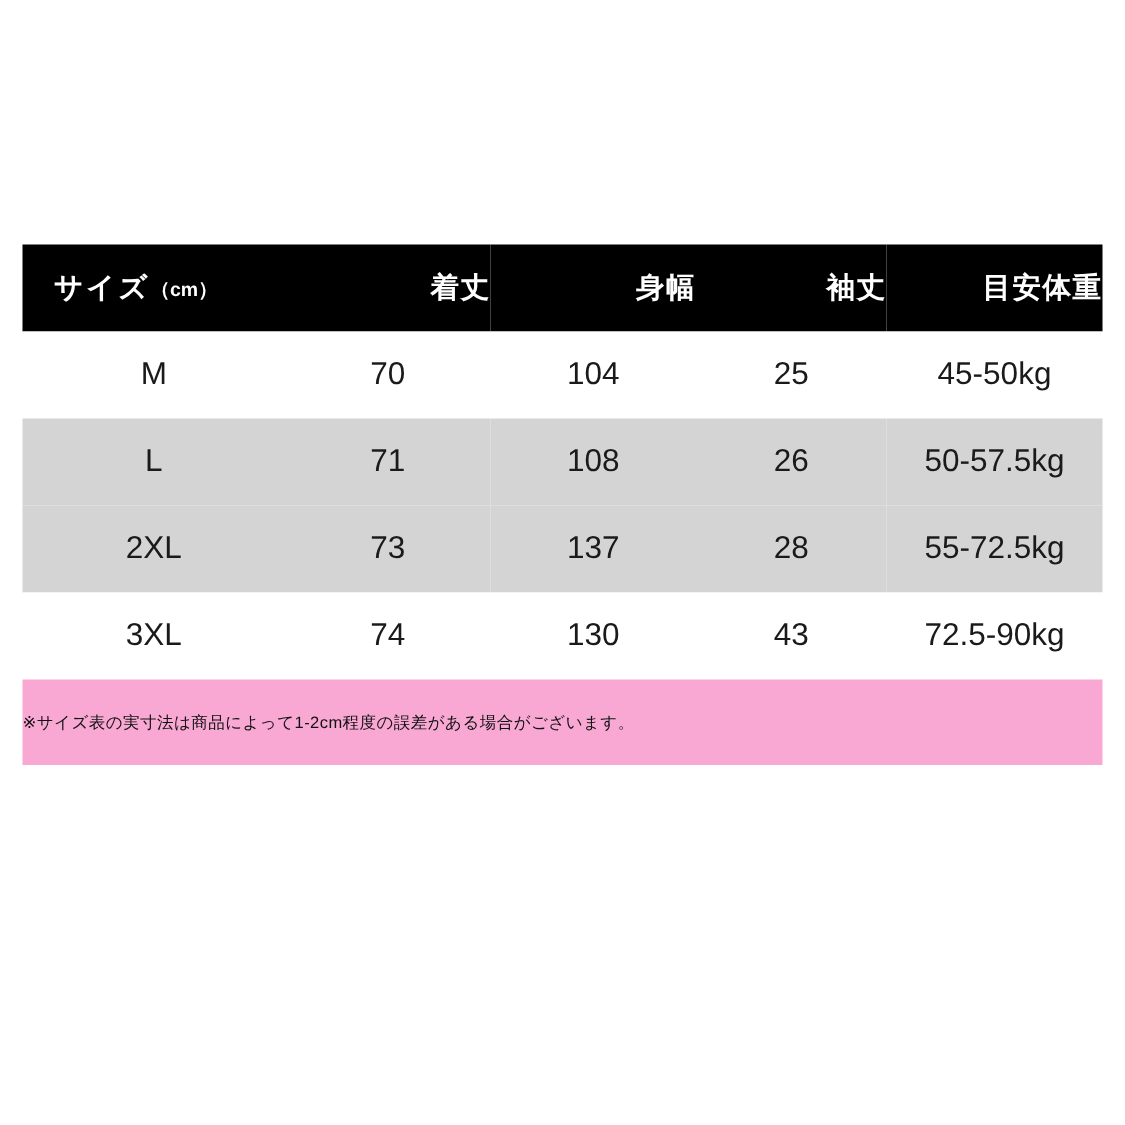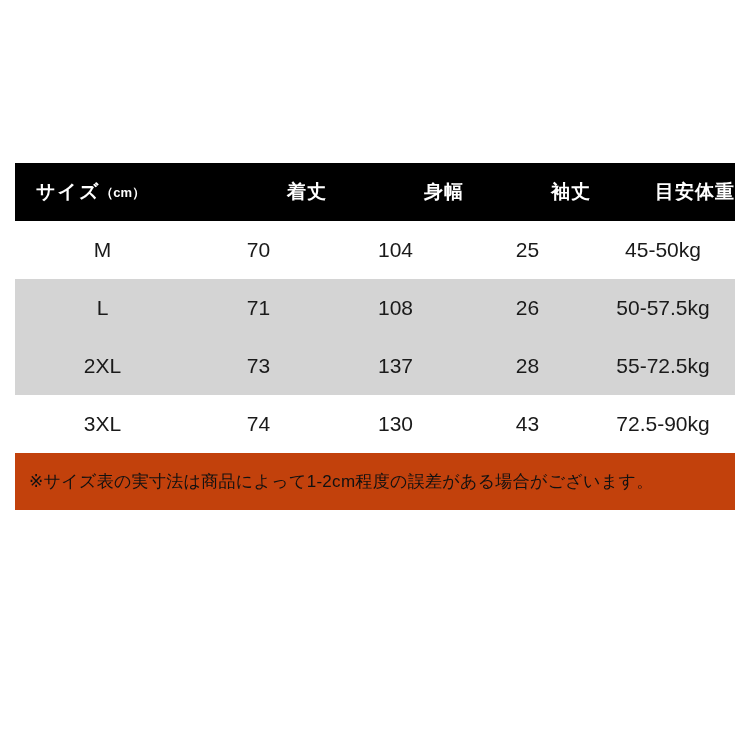--- a/index.html
+++ b/index.html
@@ -66,27 +66,26 @@
     padding: 0;
     font-weight: normal;
   }
   tbody tr.odd td {
     background: #ffffff;
   }
   tbody tr.even td {
     background: #d4d4d4;
   }
   .note-row td {
-    background: #c2410c;
+    background: #f9a8d4;
     height: 57px;
     text-align: left;
     vertical-align: middle;
-    font-size: 17px;
+    font-size: 11px;
     color: #111111;
-    padding-left: 14px;
     letter-spacing: 0.3px;
   }
 </style>
 </head>
 <body>
 
 <div class="page">
   <div class="size-table-wrap">
     <table class="size-table">
       <colgroup>

